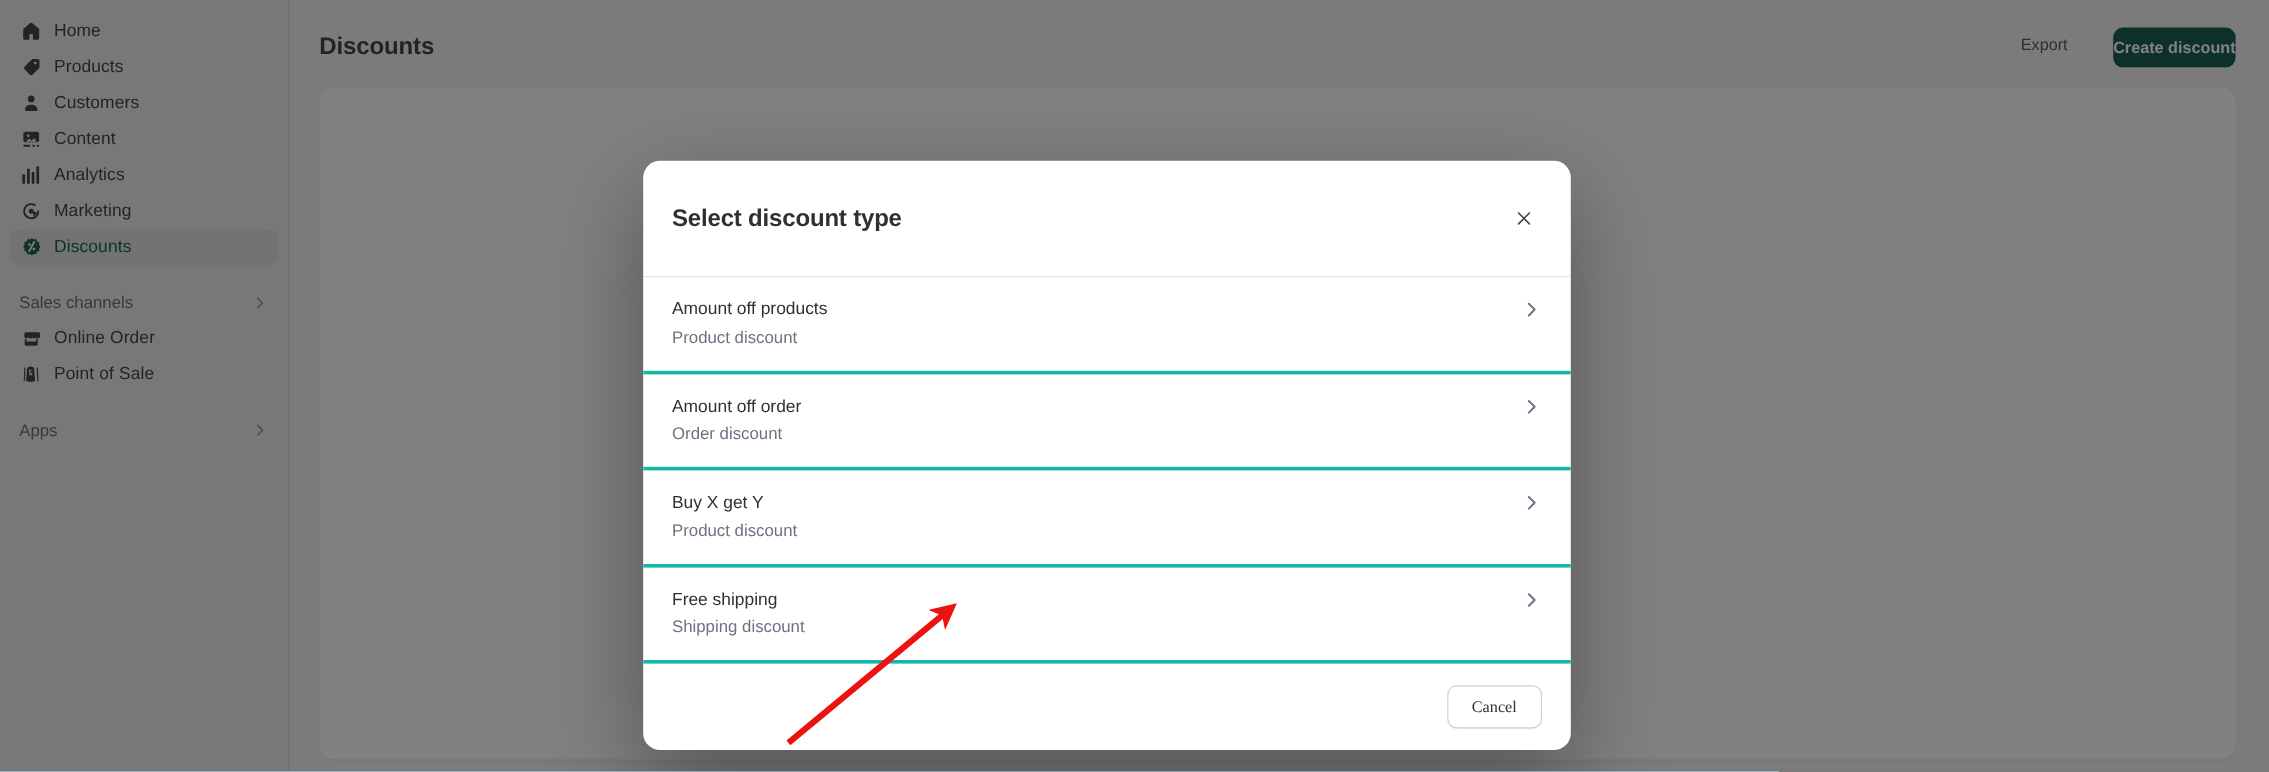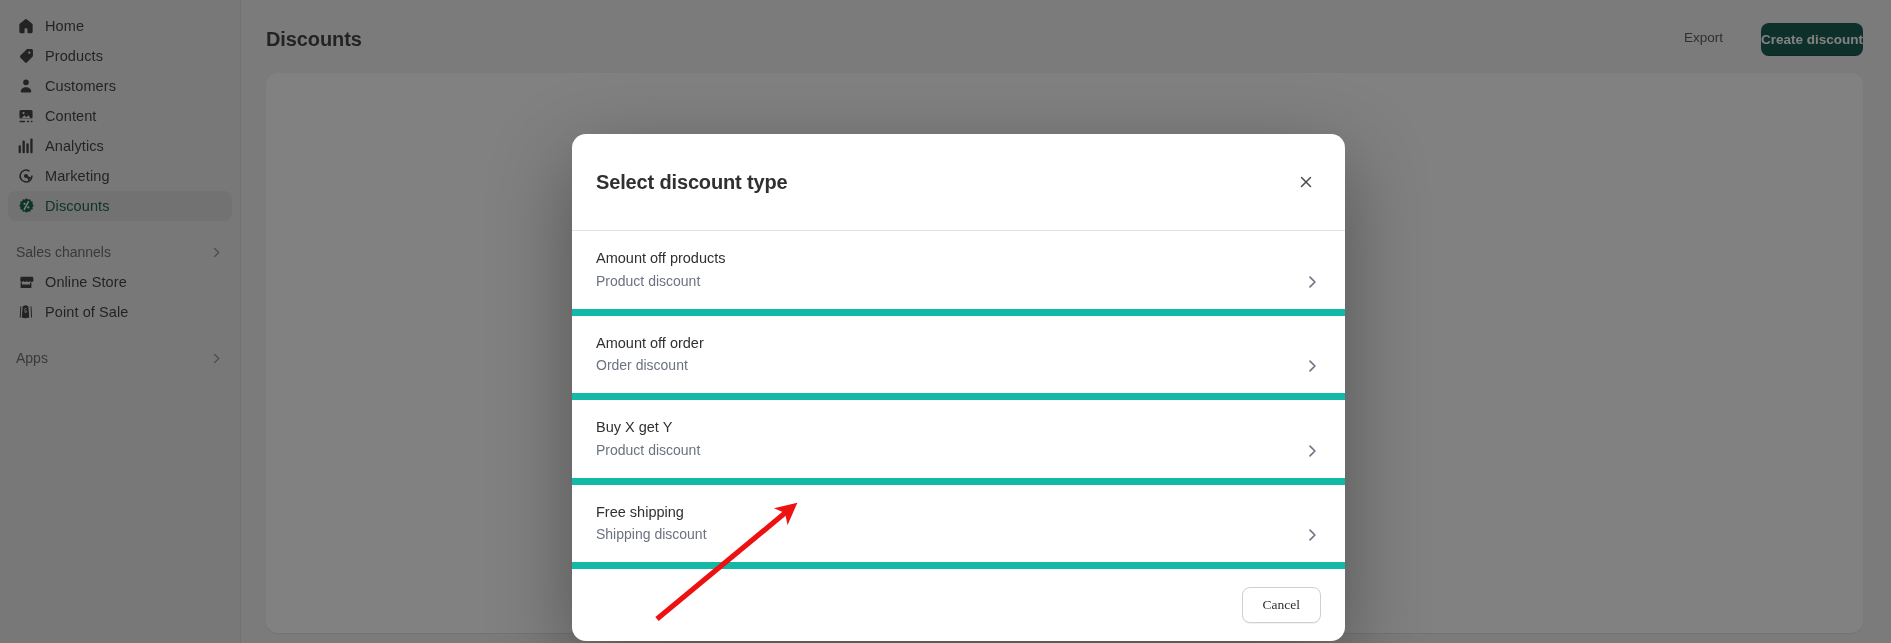--- a/index.html
+++ b/index.html
@@ -138,21 +138,21 @@
   .overlay {
     position: absolute;
     left: 0; top: 0;
     width: 1891px; height: 643px;
     background: rgba(26,26,26,0.55);
   }
 
   
   .modal {
     position: absolute;
-    left: 572px;
+    left: 536px;
     top: 134px;
     width: 773px;
     background: #ffffff;
     border-radius: 14px;
     box-shadow: 0 26px 80px rgba(0,0,0,0.35);
     overflow: hidden;
   }
   .modal-header {
     display: flex;
     align-items: center;
@@ -174,24 +174,24 @@
     border: none;
     background: transparent;
     border-radius: 8px;
     cursor: pointer;
     color: #4a4a4a;
   }
 
   .modal-list { }
   .list-row {
     display: flex;
-    align-items: flex-end;
+    align-items: flex-start;
     justify-content: space-between;
     padding: 18px 24px 18px 24px;
-    border-bottom: 7px solid #14b8a6;
+    border-bottom: 3px solid #14b8a6;
     cursor: pointer;
     min-height: 67px;
   }
   .row-text { display: flex; flex-direction: column; gap: 3px; }
   .row-title {
     font-size: 14.5px;
     color: #303030;
     line-height: 1.35;
   }
   .row-sub {
@@ -329,21 +329,21 @@
     </div>
 
     <div class="nav-list">
       <div class="nav-item">
         <span class="nav-icon">
           <svg width="18" height="18" viewBox="0 0 20 20" fill="#303030">
               <path d="M3 4.2h14c.5 0 .9.4.9.9L18.3 8c0 1.1-.9 2-2 2a2 2 0 0 1-1.8-1.1A2 2 0 0 1 12.7 10a2 2 0 0 1-1.8-1.1A2 2 0 0 1 9.1 10a2 2 0 0 1-1.8-1.1A2 2 0 0 1 5.5 10a2 2 0 0 1-2-2l.4-2.9c0-.5.4-.9.9-.9z"></path>
               <path d="M4 10.6v5.1c0 .6.5 1.1 1.1 1.1h9.8c.6 0 1.1-.5 1.1-1.1v-5.1a3 3 0 0 1-1.5-.2v2.4H5.5v-2.4a3 3 0 0 1-1.5.2z"></path>
             </svg>
         </span>
-        <span class="nav-label">Online Store</span>
+        <span class="nav-label">Online Order</span>
       </div>
       <div class="nav-item">
         <span class="nav-icon">
           <svg width="18" height="18" viewBox="0 0 20 20" fill="none">
               <path d="M7.2 3.3l2.1-.7a1 1 0 0 1 .6 0l2 .7c.45.15.75.55.8 1l.9 10.9c.04.55-.34 1.04-.88 1.14l-3.1.6a1 1 0 0 1-.38 0l-3.1-.6a1.05 1.05 0 0 1-.85-1.15l.95-10.9c.05-.45.35-.84.8-.99z" fill="#303030"></path>
               <path d="M9.9 6.1c-.9 0-1.5.5-1.5 1.2 0 1.5 2.3 1.2 2.3 2.3 0 .5-.4.8-1 .8-.6 0-1-.2-1.3-.5" stroke="#ebebeb" stroke-width="1.1" stroke-linecap="round"></path>
               <path d="M4.2 4.2l-.6 11.6M15.6 4.2l.6 11.6" stroke="#303030" stroke-width="1.1" stroke-linecap="round"></path>
             </svg>
         </span>
         <span class="nav-label">Point of Sale</span>

